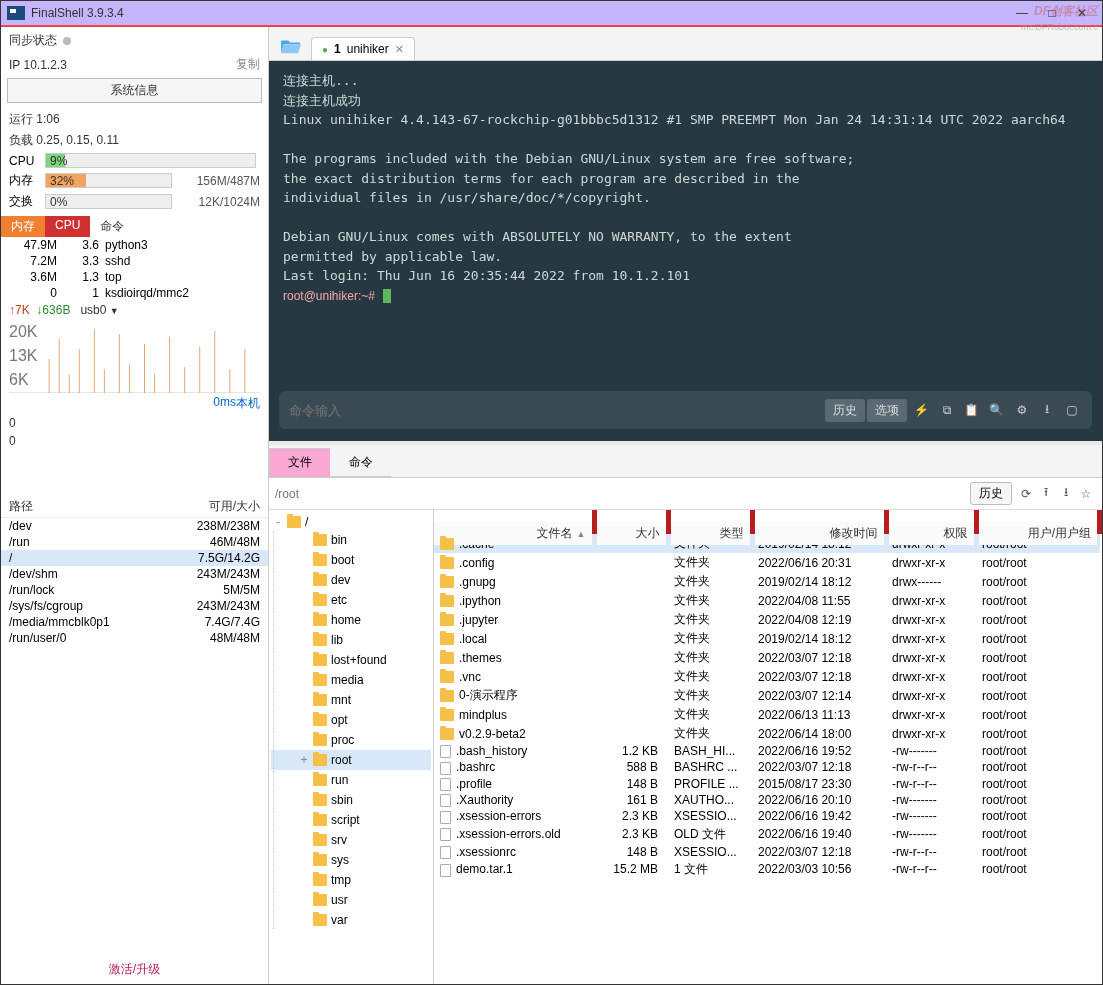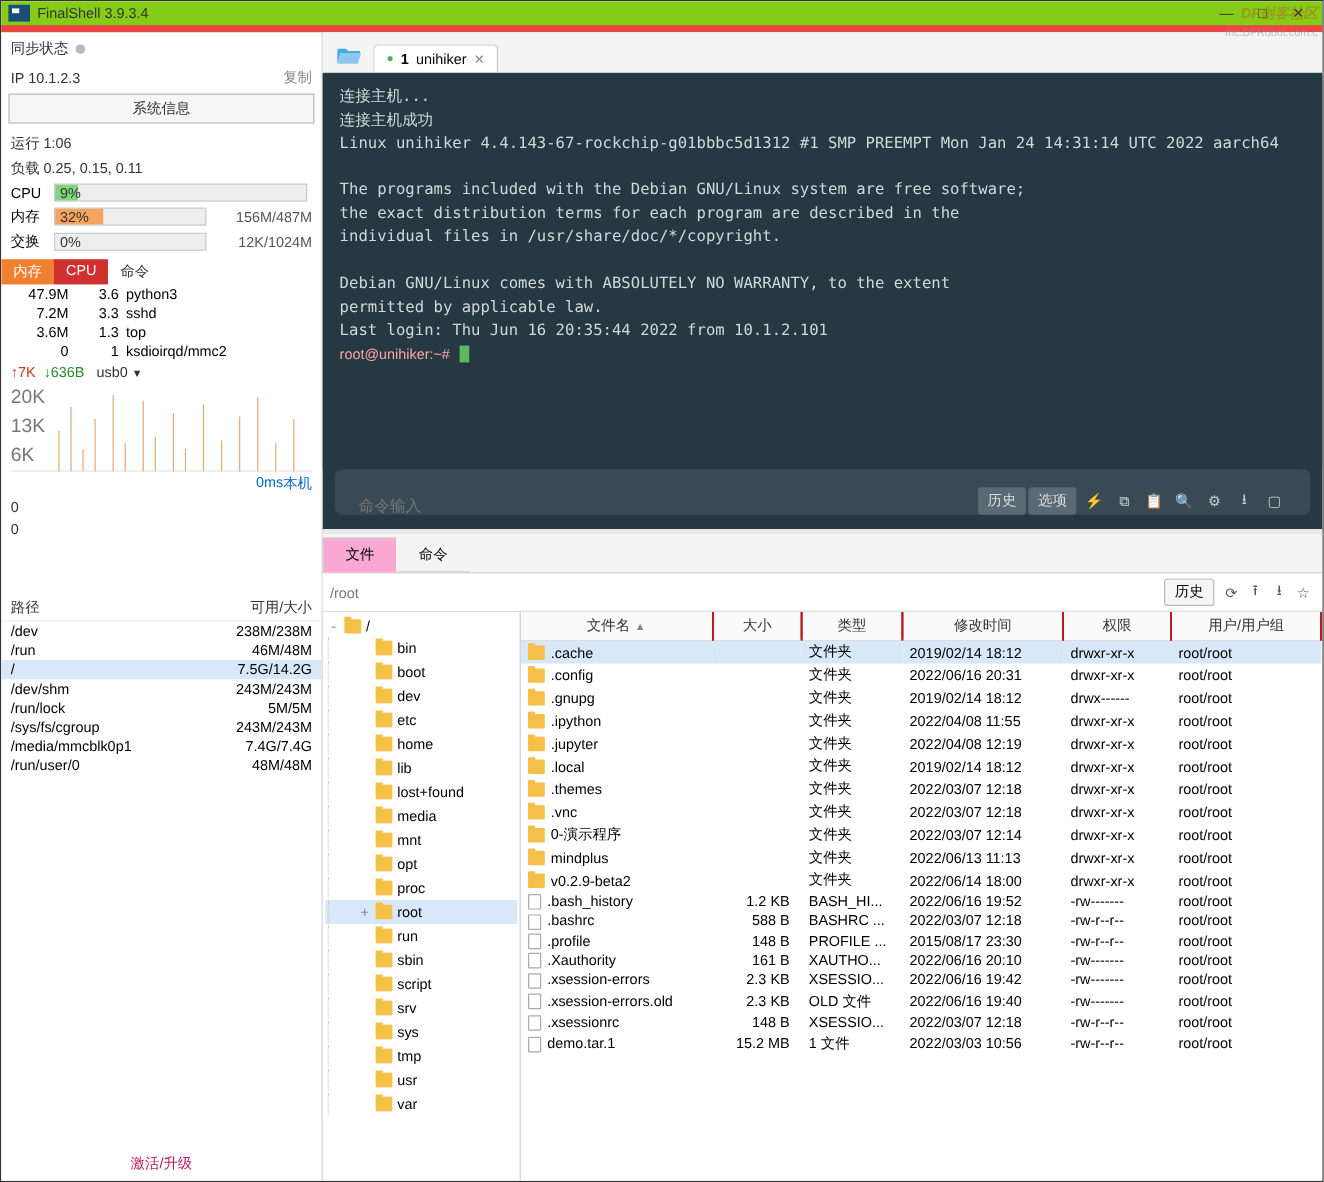--- a/index.html
+++ b/index.html
@@ -1,17 +1,17 @@
 <!DOCTYPE html>
 <html><head>
 <meta charset="utf-8">
 <style>
 *{box-sizing:border-box;margin:0;padding:0;font-family:"Microsoft YaHei",sans-serif;font-size:12px}
 body{background:#fff;width:1103px;height:985px;overflow:hidden;border:1px solid #333;position:relative}
-.titlebar{height:26px;background:#84cc16;border-bottom:6px solid #ef4444;display:flex;align-items:center;padding:0 6px}
+.titlebar{height:26px;background:#c4b5fd;border-bottom:2px solid #ef4444;display:flex;align-items:center;padding:0 6px}
 .titlebar .icon-box{width:18px;height:14px;background:#1a4d7a;margin-right:6px;position:relative}
 .titlebar .icon-box::after{content:"";position:absolute;left:3px;top:3px;width:6px;height:4px;background:#fff}
 .title-text{flex:1;color:#333}
 .winbtns{display:flex;gap:2px}
 .winbtn{width:28px;height:20px;display:flex;align-items:center;justify-content:center;color:#333}
 .watermark{position:absolute;right:4px;top:4px;font-size:14px;font-weight:bold;color:rgba(200,60,40,.35);font-style:italic;text-align:right;line-height:1.1;pointer-events:none}
 .watermark small{font-size:9px;color:rgba(150,150,150,.6);font-style:normal;font-weight:normal}
 .main{display:flex;height:calc(100% - 26px)}
 .left{width:268px;border-right:1px solid #ccc;display:flex;flex-direction:column;background:#fff}
 .sync{padding:5px 8px;color:#333;display:flex;align-items:center;gap:6px}
@@ -54,21 +54,21 @@
 .right{flex:1;display:flex;flex-direction:column;background:#fff}
 .tabbar{height:34px;background:#f4f4f4;display:flex;align-items:flex-end;border-bottom:1px solid #ccc;padding-left:6px}
 .tabbar .open{width:32px;height:28px;display:flex;align-items:center;justify-content:center}
 .tabbar .open svg{width:22px;height:18px}
 .tabbar .tab{background:#fff;border:1px solid #ccc;border-bottom:none;border-radius:4px 4px 0 0;padding:4px 10px;display:flex;align-items:center;gap:6px;margin-left:4px}
 .tabbar .tab .g{color:#4caf50;font-size:10px}
 .tabbar .tab .x{color:#888;font-size:11px}
 .term{background:#263943;color:#cfd8d8;font-family:Consolas,monospace;font-size:13px;padding:10px 14px;line-height:1.5;height:330px;overflow:hidden;white-space:pre-wrap;position:relative}
 .term .prompt{color:#fca5a5}
 .term .cursor{display:inline-block;width:8px;height:14px;background:#5fb85f;vertical-align:middle}
-.cmdbar{background:#3a4a54;height:38px;display:flex;align-items:flex-end;padding:0 20px;margin:0 10px 10px;border-radius:6px}
+.cmdbar{background:#3a4a54;height:38px;display:flex;align-items:center;padding:0 10px;margin:0 10px 10px;border-radius:6px}
 .cmdbar input{flex:1;background:transparent;border:none;color:#bbb;outline:none;font-size:13px}
 .cmdbar .btns{display:flex;gap:2px;align-items:center}
 .cmdbar .btn{background:#5a6a74;color:#ddd;padding:3px 8px;border-radius:3px;font-size:12px}
 .cmdbar .ico{width:20px;height:20px;display:flex;align-items:center;justify-content:center;color:#ccc;margin-left:3px}
 .cmdbar .ico.bolt{color:#9aff4a}
 .termwrap{background:#263943;padding-bottom:2px}
 .split{height:4px;background:#e8e8e8;cursor:row-resize}
 .fmtabs{display:flex;border-bottom:1px solid #ccc;background:#f4f4f4}
 .fmtabs .ft{padding:5px 18px;border:1px solid #ccc;border-bottom:none;background:#f9a8d4;margin-right:-1px;margin-top:3px}
 .fmtabs .ft.inactive{background:#f4f4f4;border-color:transparent;border-bottom:1px solid #ccc}
@@ -80,21 +80,21 @@
 .tree{width:165px;border-right:1px solid #ccc;padding:4px 2px;overflow-y:auto;font-size:13px}
 .tree .nd{display:flex;align-items:center;padding:1px 2px;gap:4px}
 .tree .nd.root{font-weight:normal}
 .tree .nd.sel{background:#d8e8f8}
 .tree .fld{width:14px;height:12px;background:#f4c048;border-radius:1px;position:relative;flex-shrink:0}
 .tree .fld::before{content:"";position:absolute;top:-2px;left:0;width:6px;height:3px;background:#f4c048;border-radius:1px 1px 0 0}
 .tree .indent{display:inline-block;width:22px;border-left:1px dotted #ccc;height:18px;flex-shrink:0}
 .tree .tw{width:10px;text-align:center;color:#888;flex-shrink:0}
 .flist{flex:1;overflow:auto;font-size:13px}
 .flist table{width:100%;border-collapse:collapse}
-.flist th{text-align:center;padding:3px 6px;border-right:2px solid #b91c1c;border-bottom:1px solid #ddd;background:#fafafa;font-weight:normal;color:#333;position:sticky;top:0}
+.flist th{text-align:right;padding:3px 6px;border-right:5px solid #b91c1c;border-bottom:1px solid #ddd;background:#fafafa;font-weight:normal;color:#333;position:sticky;top:12px}
 .flist th .srt{color:#888;font-size:9px;margin-left:4px}
 .flist td{padding:1px 6px;white-space:nowrap}
 .flist tr.sel td{background:#d8e8f8}
 .flist .fic{width:14px;height:12px;display:inline-block;background:#f4c048;border-radius:1px;margin-right:5px;vertical-align:middle;position:relative}
 .flist .fic::before{content:"";position:absolute;top:-2px;left:0;width:6px;height:3px;background:#f4c048;border-radius:1px 1px 0 0}
 .flist .fic.file{background:#fff;border:1px solid #aaa;height:13px;width:11px}
 .flist .fic.file::before{display:none}
 .col-name{width:160px}.col-size{width:74px;text-align:right}.col-type{width:84px}.col-mtime{width:134px}.col-perm{width:90px}.col-own{}
 .flist td.col-size{text-align:right;padding-right:10px}
 </style>

